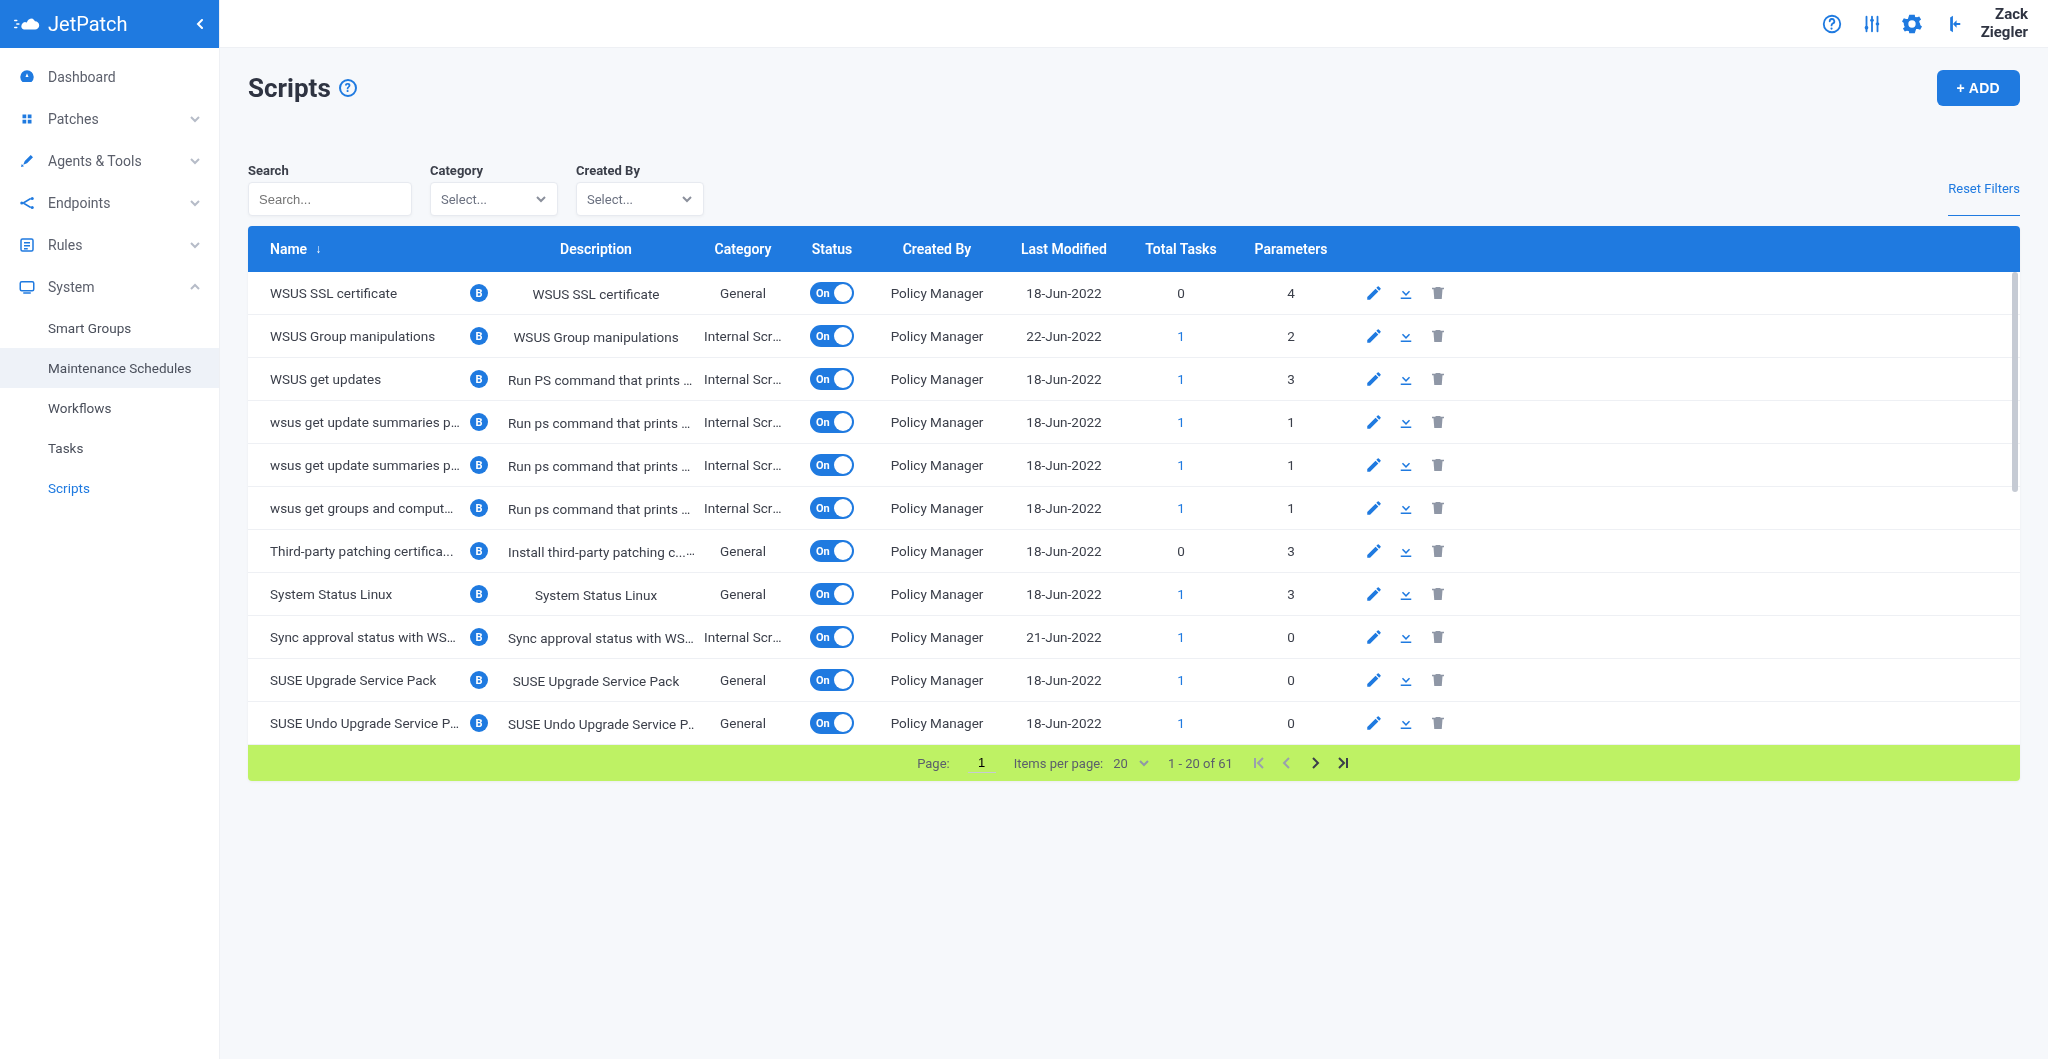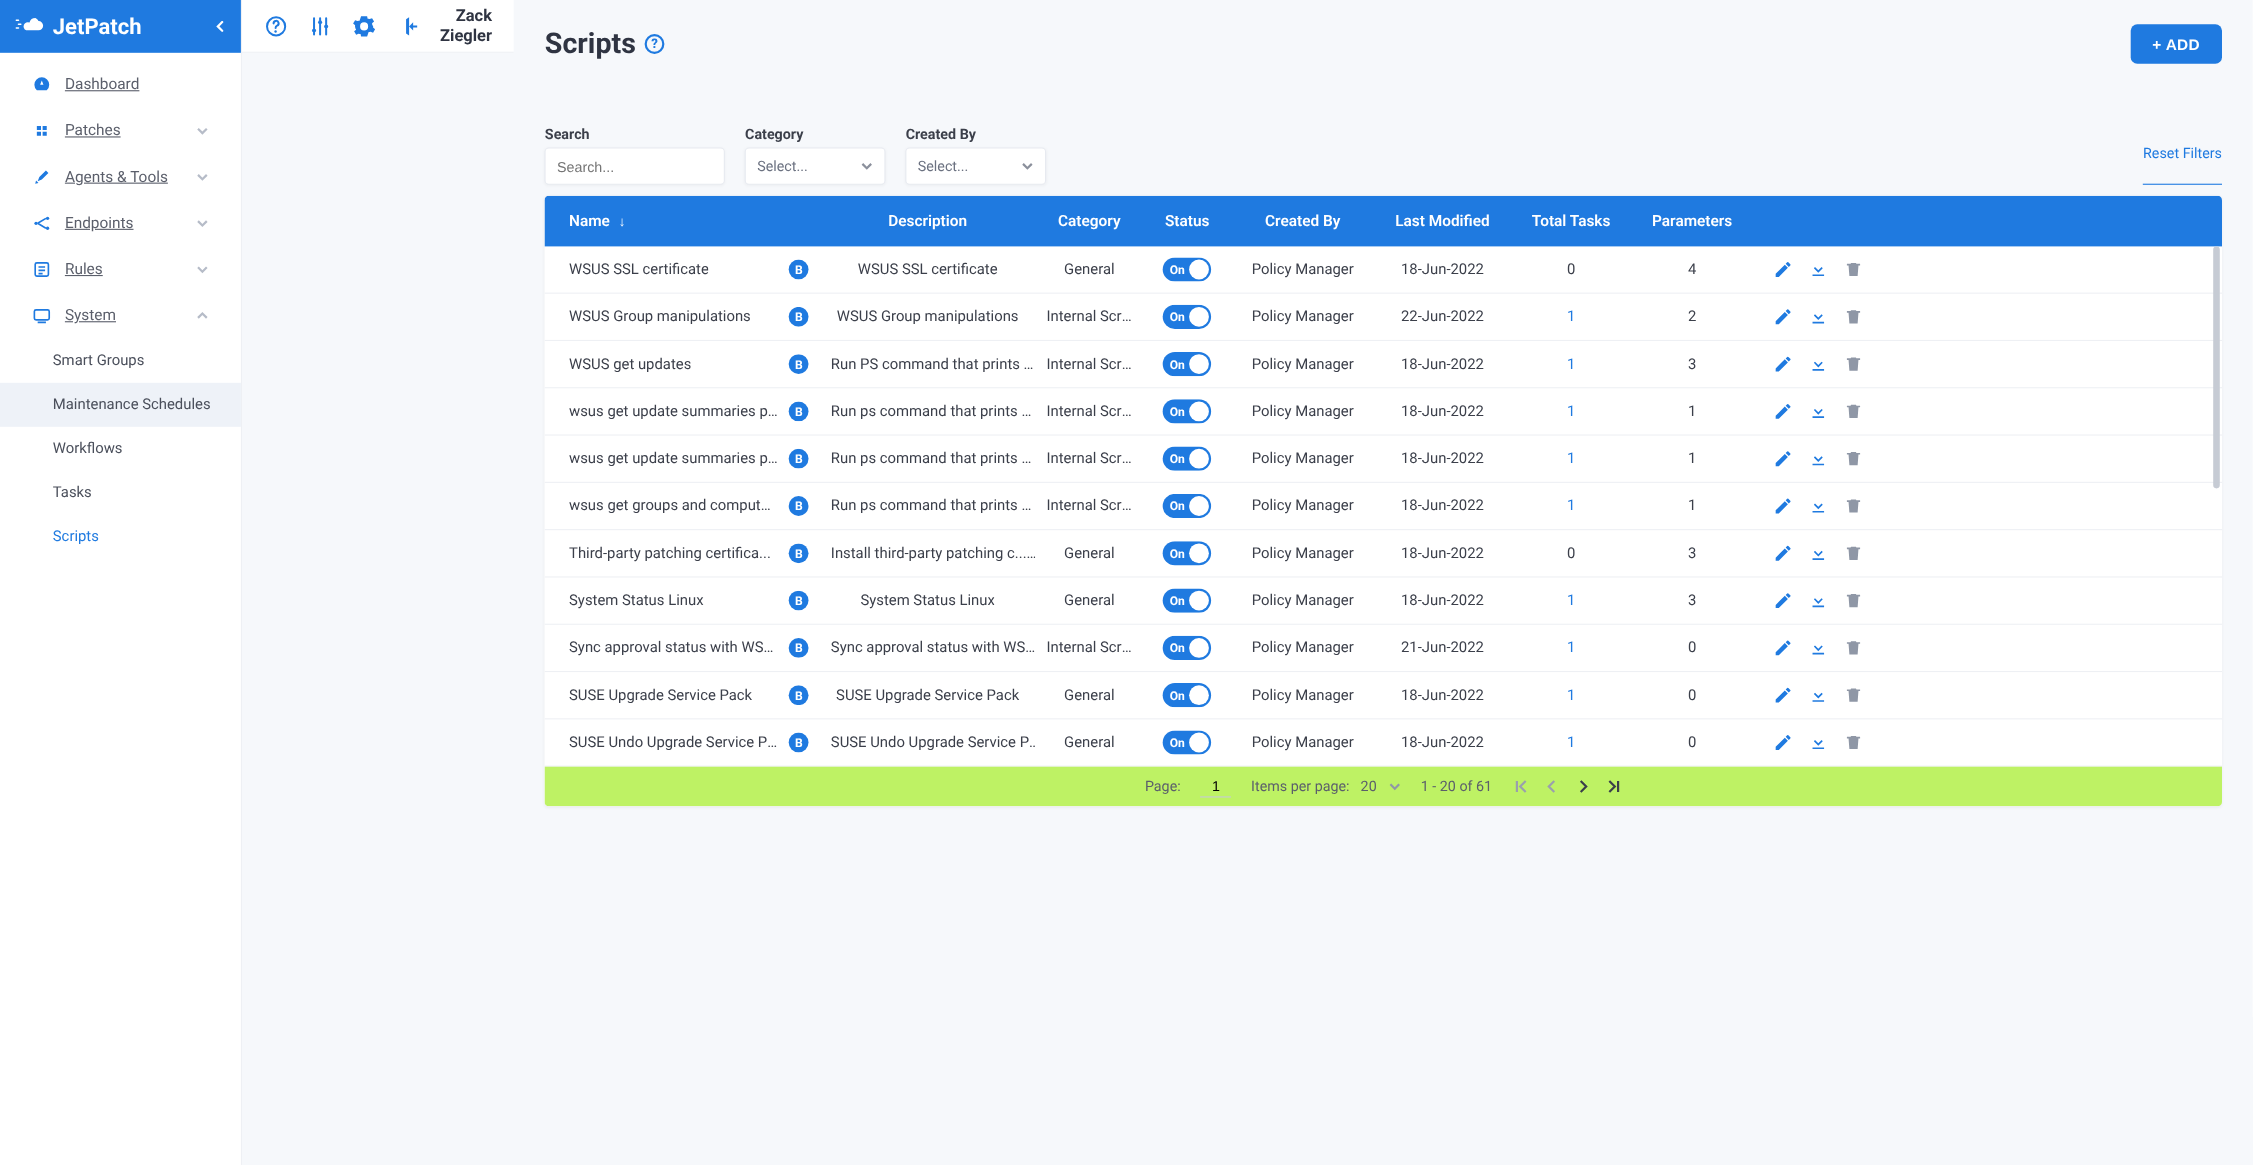--- a/index.html
+++ b/index.html
@@ -7,34 +7,34 @@
   font-family: -apple-system, BlinkMacSystemFont, "Segoe UI", Roboto, Helvetica, Arial, sans-serif;
   background: #fff;
   color: #333;
   font-size: 14px;
 }
 .app { display: flex; height: 100vh; width: 100vw; overflow: hidden; }
 
 
 .sidebar { width: 220px; flex: 0 0 220px; background: #fff; border-right: 1px solid #eef0f4; display: flex; flex-direction: column; }
 .brand { background: #1f7ae0; color: #fff; height: 48px; display: flex; align-items: center; padding: 0 14px; justify-content: space-between; }
-.brand-logo { display: flex; align-items: flex-start; gap: 6px; font-weight: 700; font-size: 20px; }
+.brand-logo { display: flex; align-items: center; gap: 6px; font-weight: 400; font-size: 20px; }
 .brand-logo svg { width: 28px; height: 20px; }
 .brand-collapse { width: 10px; height: 10px; }
 .nav { padding-top: 8px; }
-.nav-item { display: flex; align-items: center; padding: 12px 29px; color: #5b5f6b; cursor: pointer; gap: 12px; text-decoration: underline; }
+.nav-item { display: flex; align-items: center; padding: 12px 18px; color: #5b5f6b; cursor: pointer; gap: 12px; }
 .nav-item .chev { margin-left: auto; color: #b6bcc8; }
 .nav-icon { width: 18px; height: 18px; flex: 0 0 18px; color: #1f7ae0; }
 .subnav { }
 .subitem { padding: 12px 14px 12px 48px; color: #4a4f5b; cursor: pointer; font-size: 13.5px; }
 .subitem.active { color: #1f7ae0; }
 .subitem.hover { background: #eef2f8; }
 
 
-.main { flex: 1; display: flex; flex-direction: row; background: #f6f8fb; overflow: hidden; }
+.main { flex: 1; display: flex; flex-direction: column; background: #f6f8fb; overflow: hidden; }
 .topbar { height: 48px; background: #fff; border-bottom: 1px solid #eef0f4; display: flex; align-items: center; justify-content: flex-end; padding: 0 20px; gap: 18px; }
 .topbar-icon { width: 22px; height: 22px; color: #1f7ae0; cursor: pointer; }
 .user { font-weight: 700; color: #2f3442; text-align: right; line-height: 1.15; font-size: 15px; }
 
 .content { flex: 1; padding: 22px 28px 18px 28px; overflow: auto; }
 
 .page-title-row { display: flex; align-items: center; justify-content: space-between; margin-bottom: 16px; }
 .page-title { font-size: 26px; font-weight: 700; color: #2f3442; display: flex; align-items: center; gap: 8px; }
 .page-title .qmark { width: 18px; height: 18px; border: 2px solid #1f7ae0; border-radius: 50%; color: #1f7ae0; display: inline-flex; align-items: center; justify-content: center; font-size: 12px; font-weight: 800; }
 .add-btn { background: #1f7ae0; color: #fff; border: none; border-radius: 6px; padding: 10px 20px; font-weight: 700; font-size: 14px; cursor: pointer; letter-spacing: .3px; }

